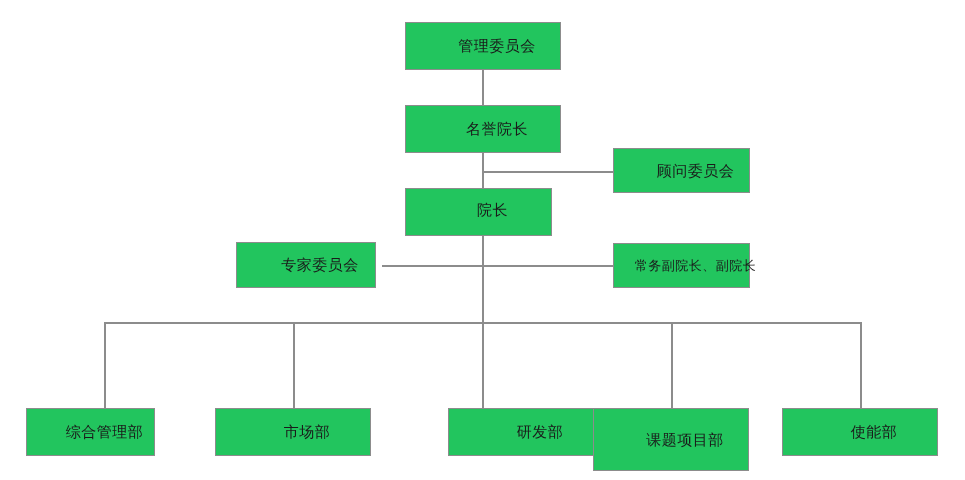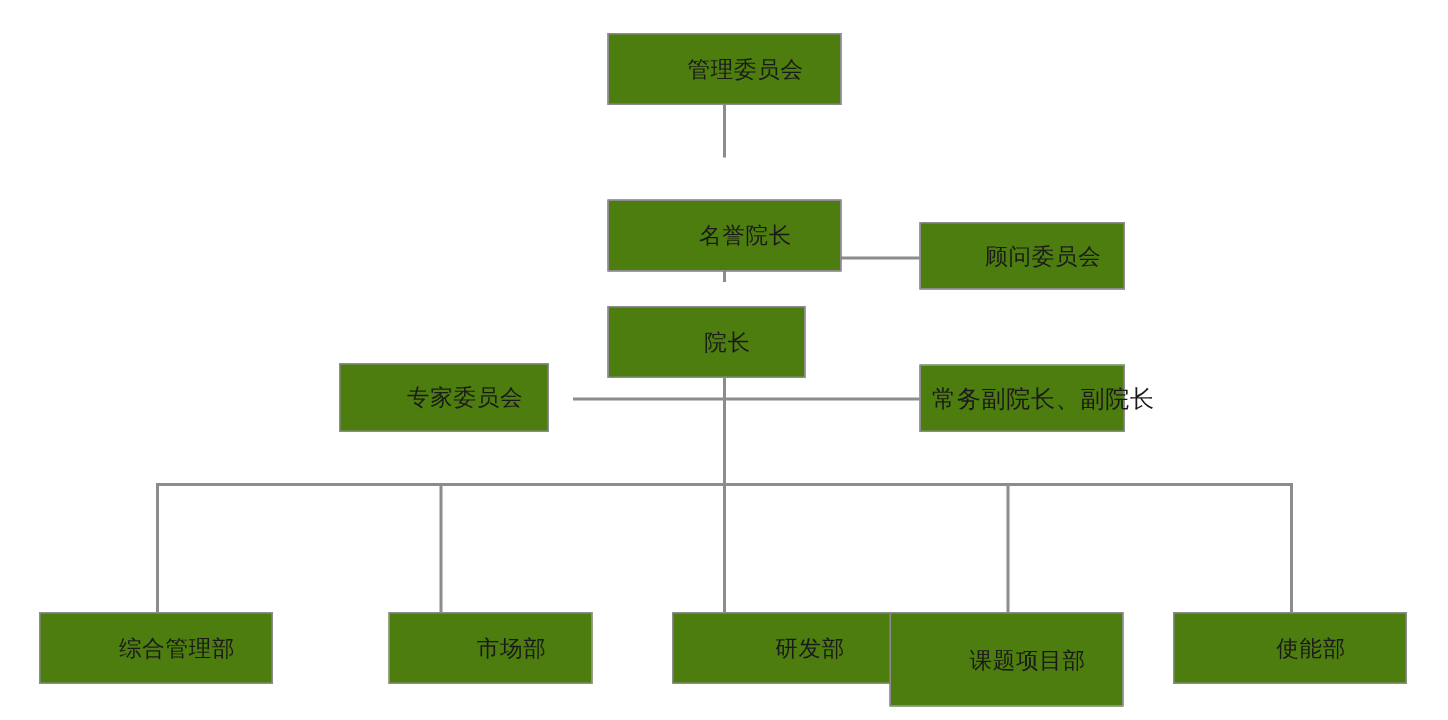--- a/index.html
+++ b/index.html
@@ -15,37 +15,37 @@
     position: relative;
     width: 965px;
     height: 480px;
     background: #ffffff;
     overflow: hidden;
   }
   .node {
     position: absolute;
     box-sizing: border-box;
     border: 1.6px solid #8c8c8c;
-    background: #4d7c0f;
+    background: #22c55e;
     display: flex;
     align-items: center;
     justify-content: center;
     color: #1a1a1a;
     font-size: 15px;
     letter-spacing: 0.5px;
     line-height: 1.2;
     white-space: nowrap;
     z-index: 2;
     padding-left: 28px;
   }
   .node-label {
     display: block;
   }
   .node.small-text {
-    font-size: 16px;
+    font-size: 13px;
   }
   .edge {
     position: absolute;
     background: #8c8c8c;
     z-index: 1;
   }
   .edge.v {
     width: 1.6px;
   }
   .edge.h {
@@ -74,45 +74,45 @@
   <div class="edge v" style="left:104px; top:322px; height:86px;"></div>
   <div class="edge v" style="left:293px; top:322px; height:86px;"></div>
   <div class="edge v" style="left:482px; top:322px; height:86px;"></div>
   <div class="edge v" style="left:671px; top:322px; height:86px;"></div>
   <div class="edge v" style="left:860px; top:322px; height:86px;"></div>
 
   <div class="node" style="left:405px; top:22px; width:156px; height:48px;">
     <span class="node-label">管理委员会</span>
   </div>
 
-  <div class="node" style="left:405px; top:105px; width:156px; height:48px;margin-top:28px;">
+  <div class="node" style="left:405px; top:105px; width:156px; height:48px;">
     <span class="node-label">名誉院长</span>
   </div>
 
   <div class="node" style="left:613px; top:148px; width:137px; height:45px;text-align:center;">
     <span class="node-label">顾问委员会</span>
   </div>
 
-  <div class="node" style="left:405px; top:204px; width:132px; height:48px;">
+  <div class="node" style="left:405px; top:188px; width:147px; height:48px;font-family:Liberation Mono, monospace;">
     <span class="node-label">院长</span>
   </div>
 
-  <div class="node" style="left:226px; top:242px; width:140px; height:46px;text-align:center;">
+  <div class="node" style="left:236px; top:242px; width:140px; height:46px;text-align:center;">
     <span class="node-label">专家委员会</span>
   </div>
 
   <div class="node small-text" style="left:613px; top:243px; width:137px; height:45px;">
     <span class="node-label">常务副院长、副院长</span>
   </div>
 
-  <div class="node" style="left:26px; top:408px; width:156px; height:48px;">
+  <div class="node" style="left:26px; top:408px; width:129px; height:48px;">
     <span class="node-label">综合管理部</span>
   </div>
 
-  <div class="node" style="left:215px; top:408px; width:136px; height:48px;margin-left:44px;">
+  <div class="node" style="left:215px; top:408px; width:156px; height:48px;">
     <span class="node-label">市场部</span>
   </div>
 
   <div class="node" style="left:404px; top:408px; width:156px; height:48px;margin-left:44px;">
     <span class="node-label">研发部</span>
   </div>
 
   <div class="node" style="left:593px; top:408px; width:156px; height:63px;">
     <span class="node-label">课题项目部</span>
   </div>

